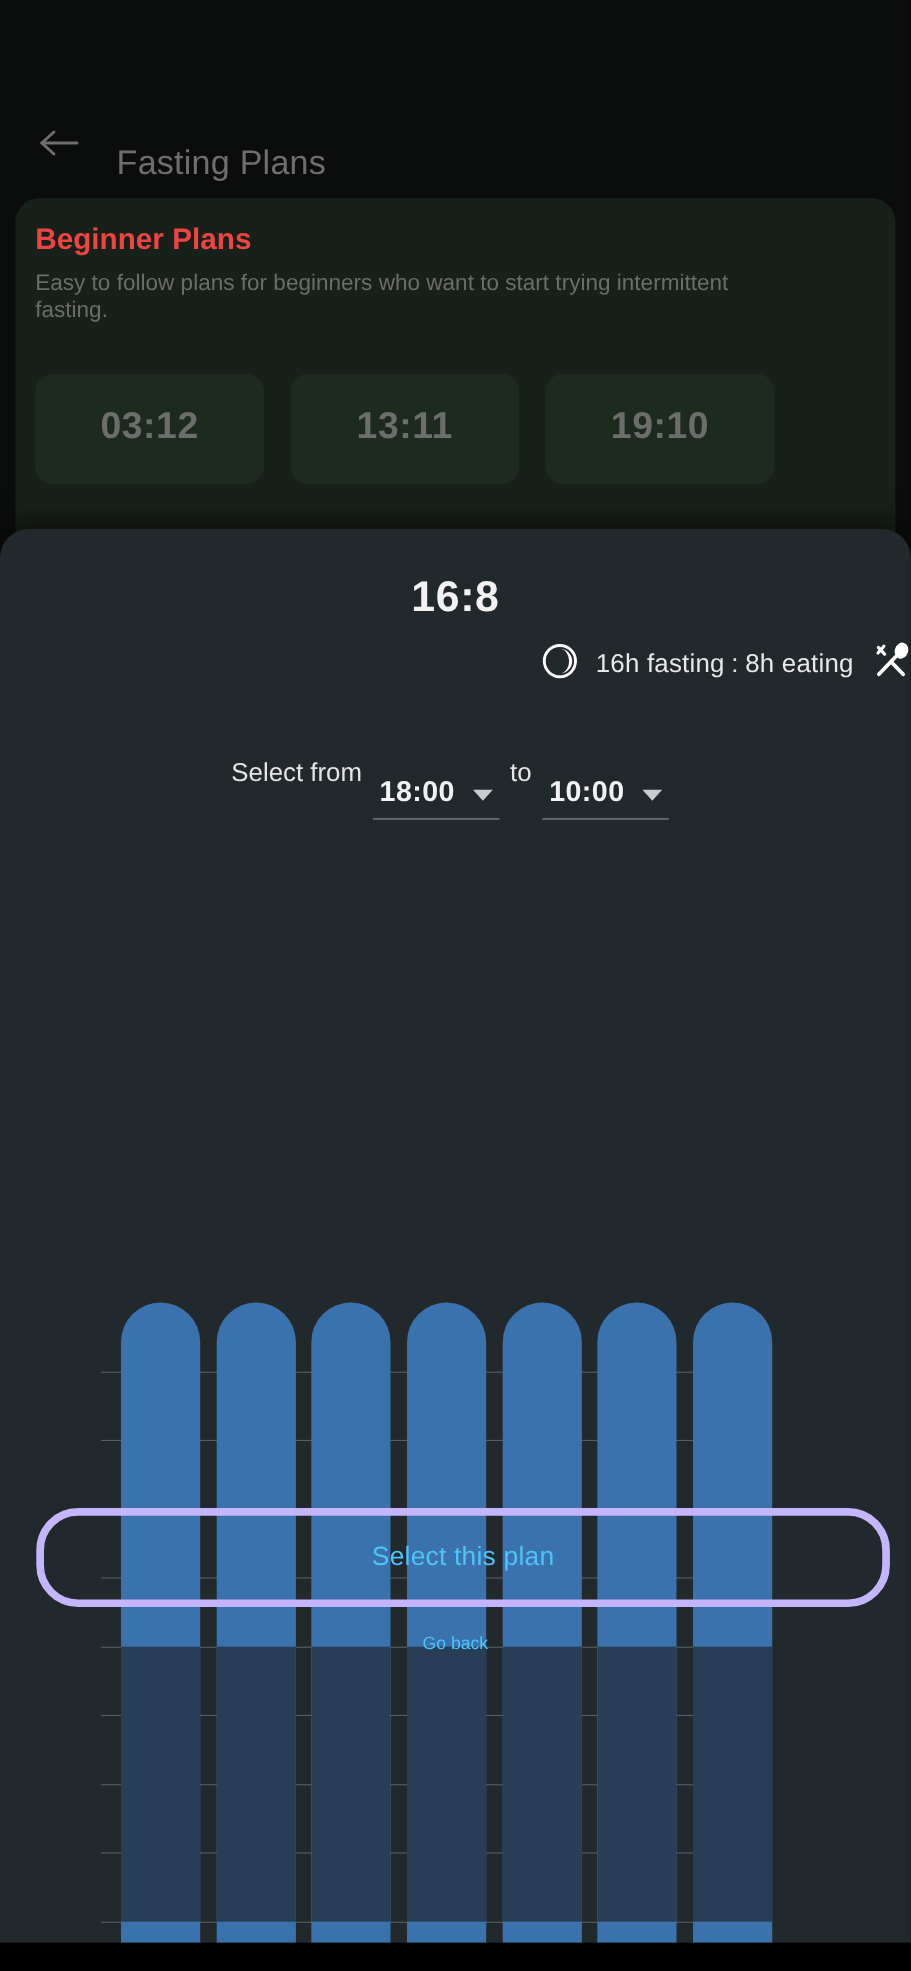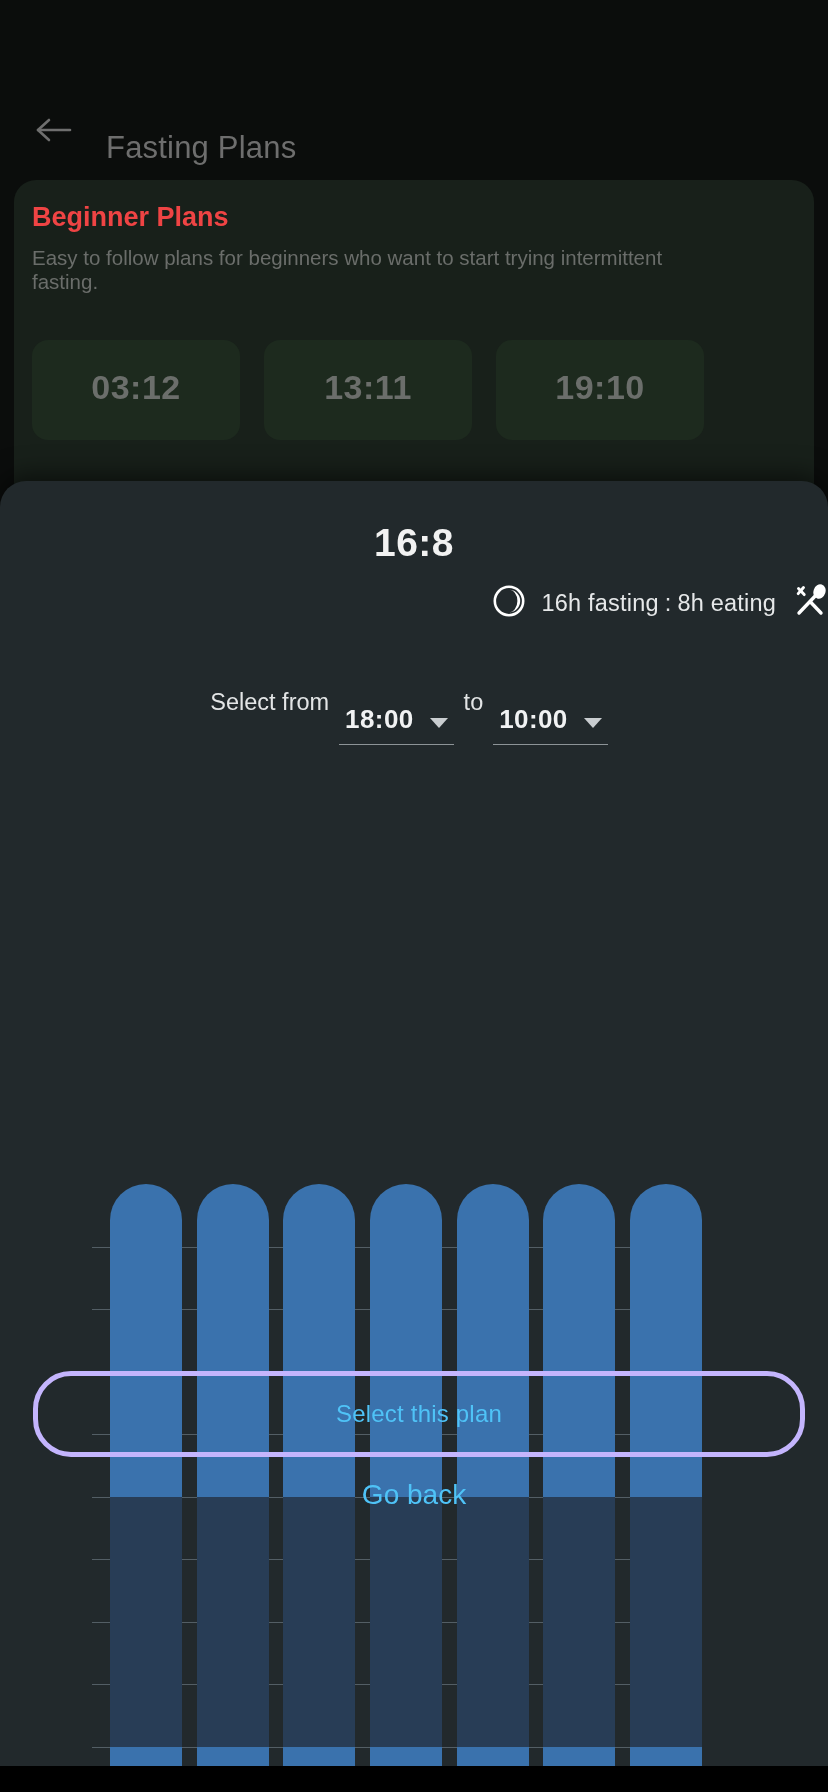--- a/index.html
+++ b/index.html
@@ -95,28 +95,28 @@
   .bar{
     position:absolute;top:0;width:72px;height:750px;
     background:#3a72ad;border-radius:36px;overflow:hidden;
   }
   .bar .eat{
     position:absolute;left:0;width:72px;background:#283d56;
   }
   
   #select-plan{
     position:absolute;left:33px;top:890px;width:762px;height:76px;
-    border:5px solid #c4b5fd;border-radius:38px;background:transparent;
+    border:7px solid #c4b5fd;border-radius:38px;background:transparent;
     display:flex;align-items:center;justify-content:center;
     font-size:24px;color:#4fc3f7;letter-spacing:.2px;cursor:pointer;
   }
   #go-back{
     position:absolute;left:0;right:0;top:990px;height:48px;
     display:flex;align-items:center;justify-content:center;
-    font-size:28px;color:#4fc3f7;cursor:pointer;
+    font-size:16px;color:#4fc3f7;cursor:pointer;
   }
   #home-indicator{
     position:absolute;left:0;bottom:0;width:828px;height:26px;background:#000;
   }
 </style>
 </head>
 <body>
 
 <div id="bg-page">
 

